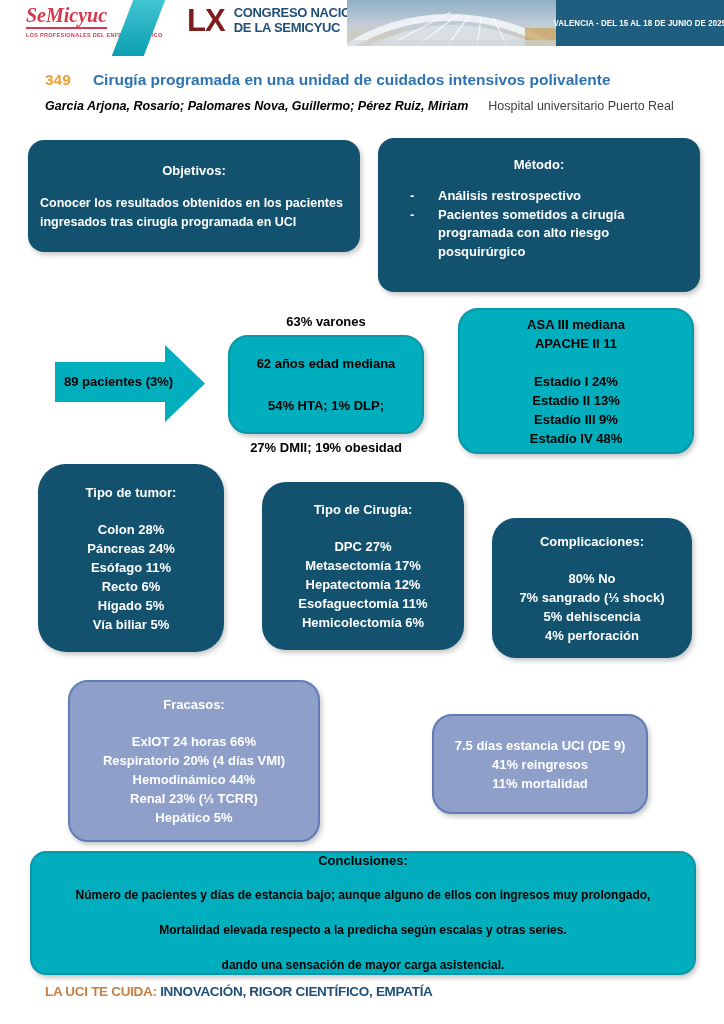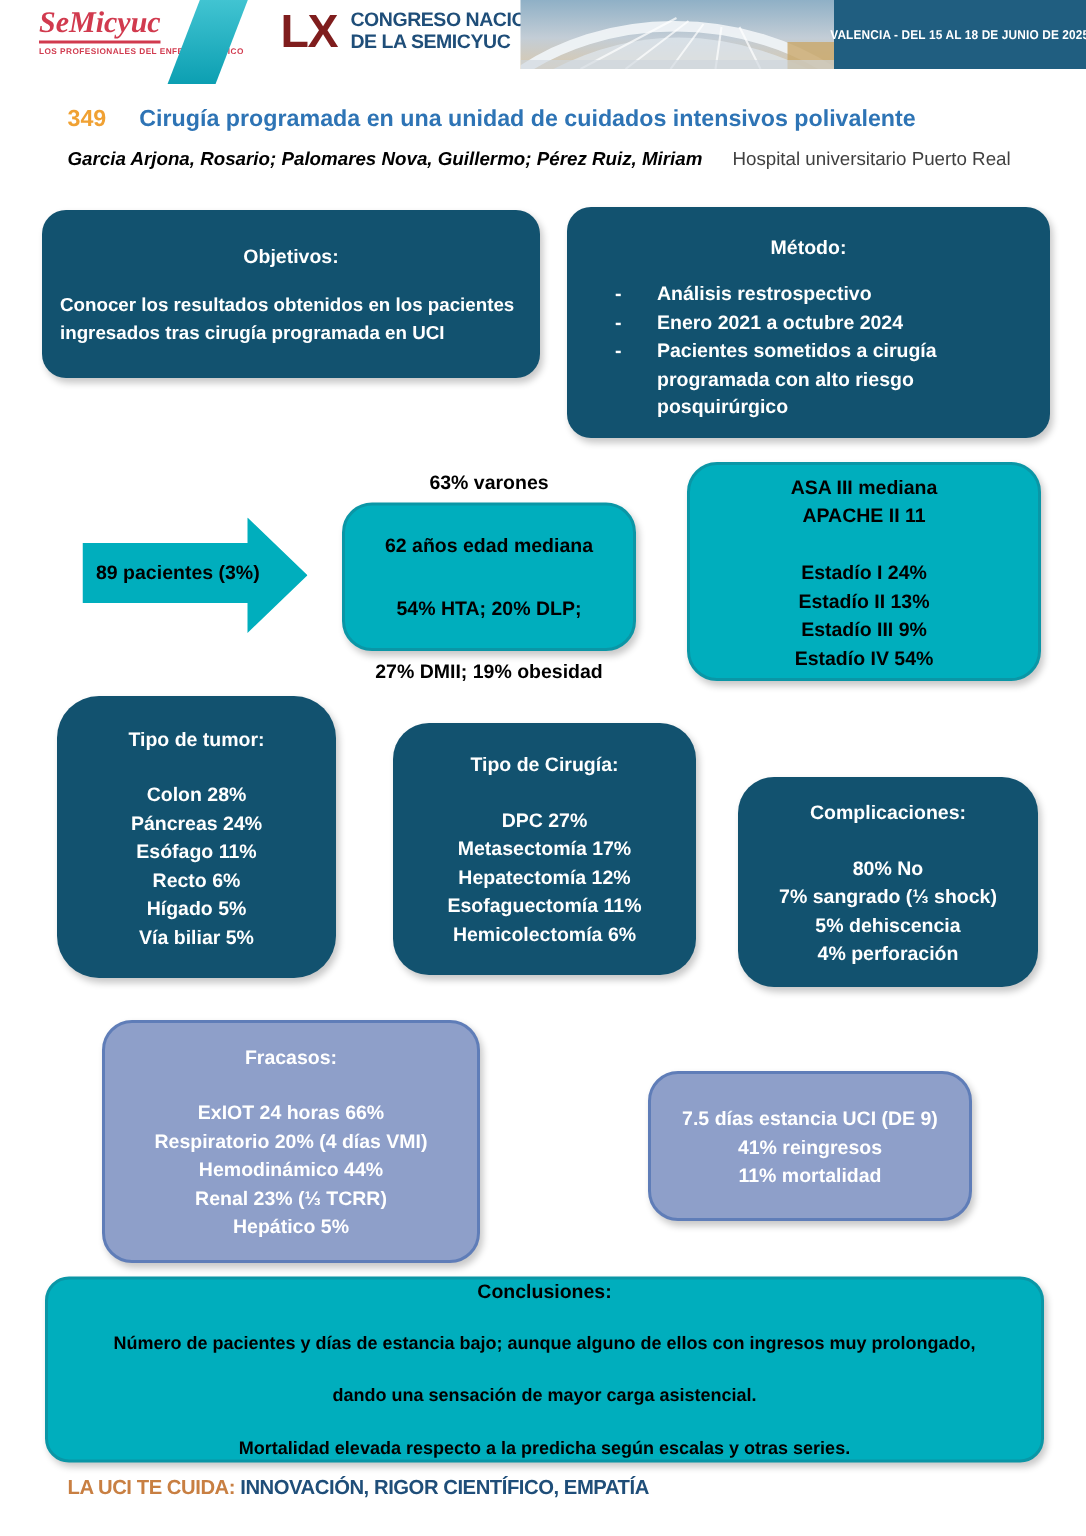--- a/index.html
+++ b/index.html
@@ -105,46 +105,45 @@
   </div>
 
   <div class="bx bx-dark" id="objetivos">
     <div class="bx-title">Objetivos:</div>
     <div class="body">Conocer los resultados obtenidos en los pacientes ingresados tras cirugía programada en UCI</div>
   </div>
 
   <div class="bx bx-dark" id="metodo">
     <div class="bx-title">Método:</div>
     <div class="m-item">Análisis restrospectivo</div>
-    <div class="m-item">Enero 2021 a octubre 2024</div>
     <div class="m-item">Pacientes sometidos a cirugía programada con alto riesgo posquirúrgico</div>
   </div>
 
   <div id="arrow-wrap">
     <svg viewBox="0 0 150 77" width="150" height="77">
       <polygon points="0,17 110,17 110,0 150,38.5 110,77 110,57 0,57" fill="#00aebd"></polygon>
     </svg>
   </div>
   <div id="arrow-label">89 pacientes (3%)</div>
 
   <div class="bx bx-teal" id="demografia">
     <div class="ln">63% varones</div>
     <div class="ln">62 años edad mediana</div>
-    <div class="ln">54% HTA; 20% DLP;</div>
+    <div class="ln">54% HTA; 1% DLP;</div>
     <div class="ln">27% DMII; 19% obesidad</div>
   </div>
 
   <div class="bx bx-teal" id="gravedad">
     <div class="ln">ASA III mediana</div>
     <div class="ln">APACHE II 11</div>
     <div class="ln"></div>
     <div class="ln">Estadío I 24%</div>
     <div class="ln">Estadío II 13%</div>
     <div class="ln">Estadío III 9%</div>
-    <div class="ln">Estadío IV 54%</div>
+    <div class="ln">Estadío IV 48%</div>
   </div>
 
   <div class="bx bx-dark" id="tumor">
     <div class="bx-title">Tipo de tumor:</div>
     <div class="gap18"></div>
     <div class="ln">Colon 28%</div>
     <div class="ln">Páncreas 24%</div>
     <div class="ln">Esófago 11%</div>
     <div class="ln">Recto 6%</div>
     <div class="ln">Hígado 5%</div>
@@ -183,21 +182,21 @@
   <div class="bx bx-light" id="estancia">
     <div class="ln">7.5 días estancia UCI (DE 9)</div>
     <div class="ln">41% reingresos</div>
     <div class="ln">11% mortalidad</div>
   </div>
 
   <div class="bx bx-teal" id="conclusiones">
     <div class="bx-title">Conclusiones:</div>
     <div class="gap18"></div>
     <div class="ln">Número de pacientes y días de estancia bajo; aunque alguno de ellos con ingresos muy prolongado,</div>
+    <div class="ln">Mortalidad elevada respecto a la predicha según escalas y otras series.</div>
     <div class="ln">dando una sensación de mayor carga asistencial.</div>
-    <div class="ln">Mortalidad elevada respecto a la predicha según escalas y otras series.</div>
   </div>
 
   <div class="footer">
     <span class="f-orange">LA UCI TE CUIDA: </span><span class="f-blue">INNOVACIÓN, RIGOR CIENTÍFICO, EMPATÍA</span>
   </div>
 
 </div>
 
 </body></html>

